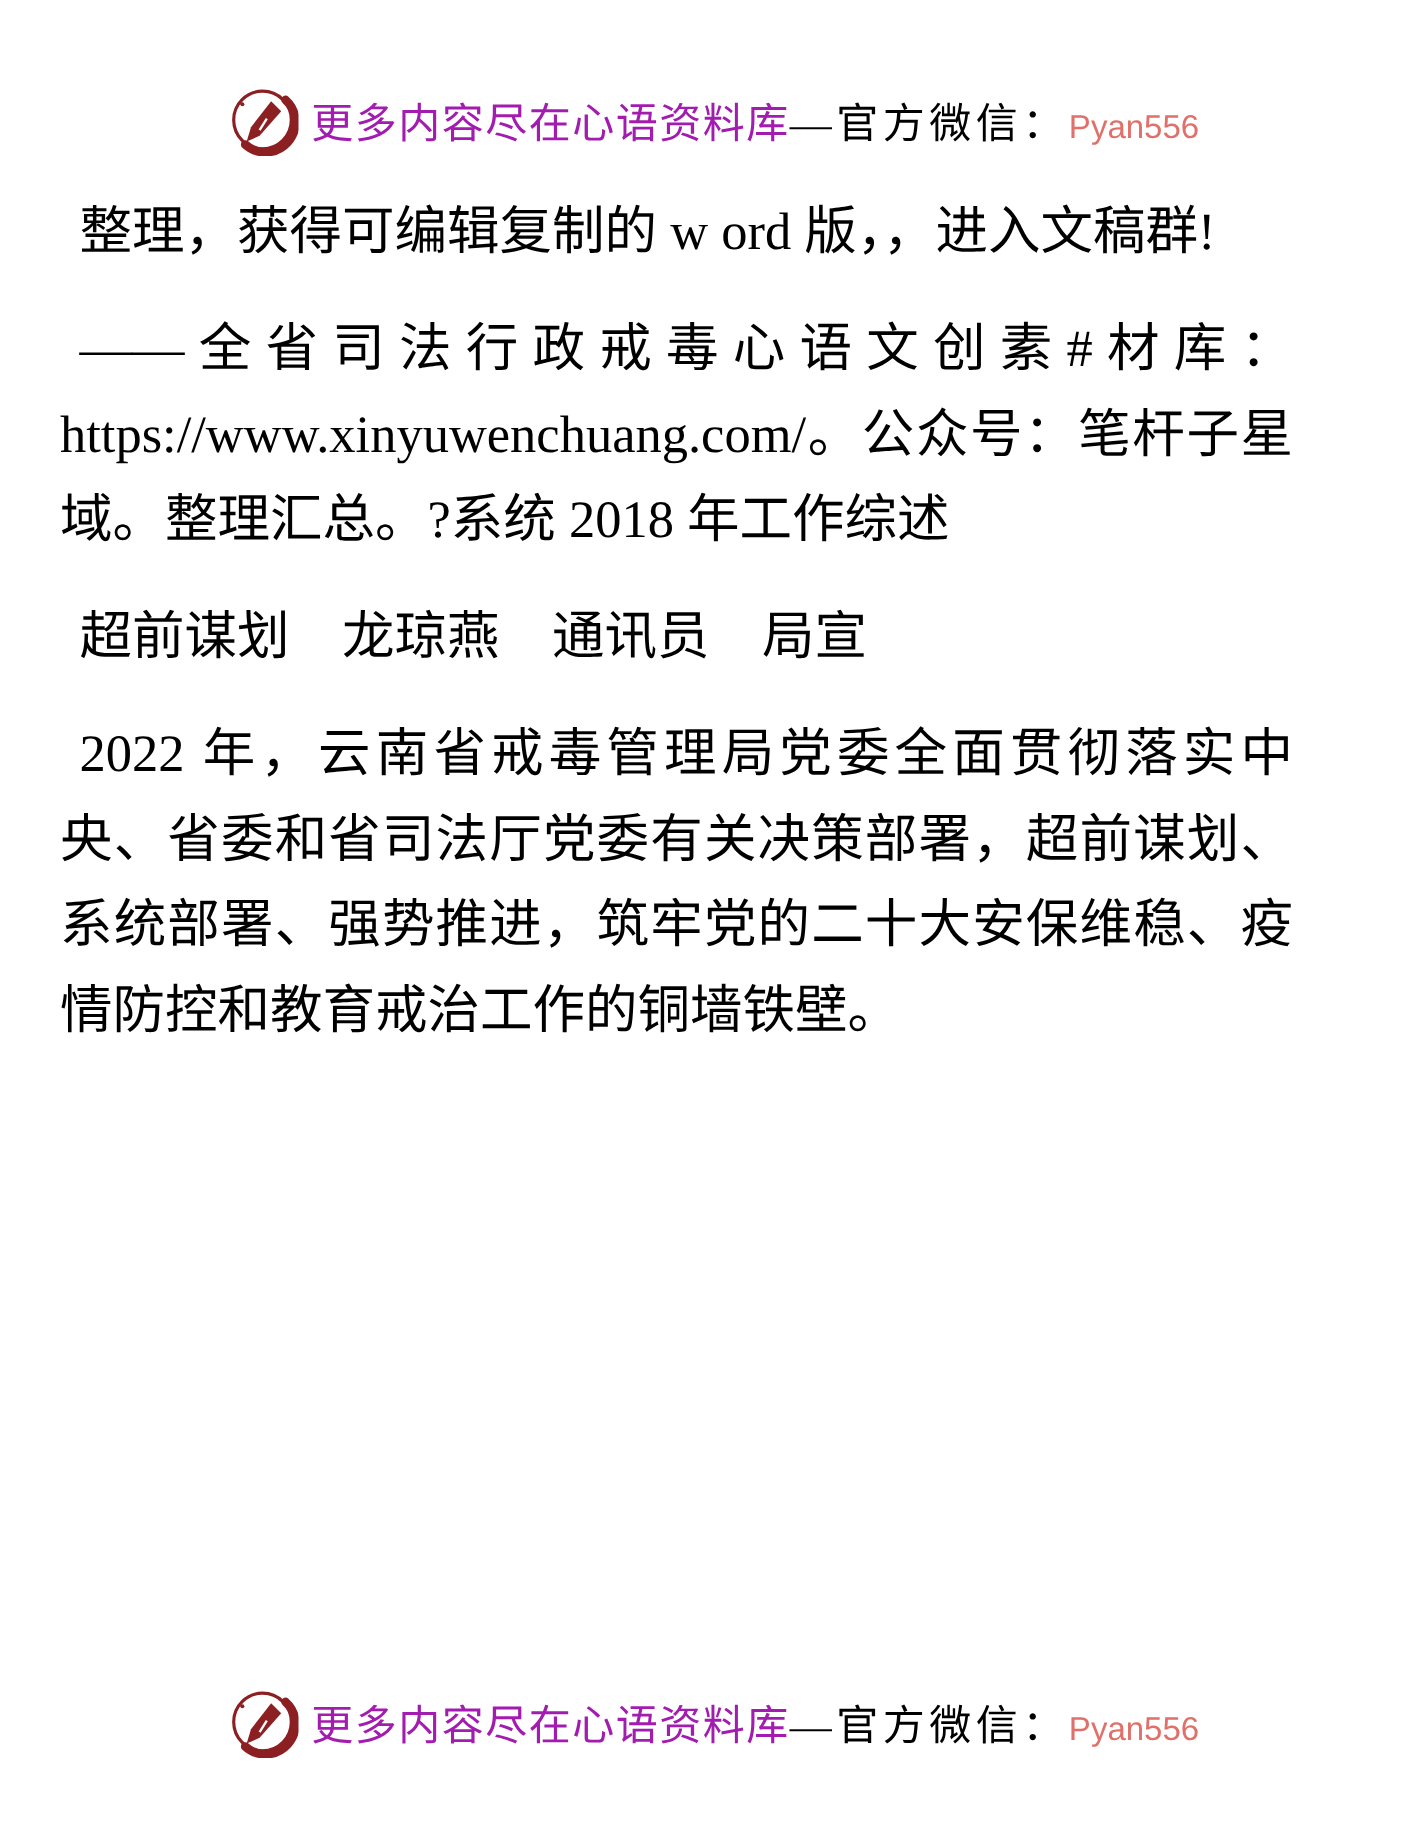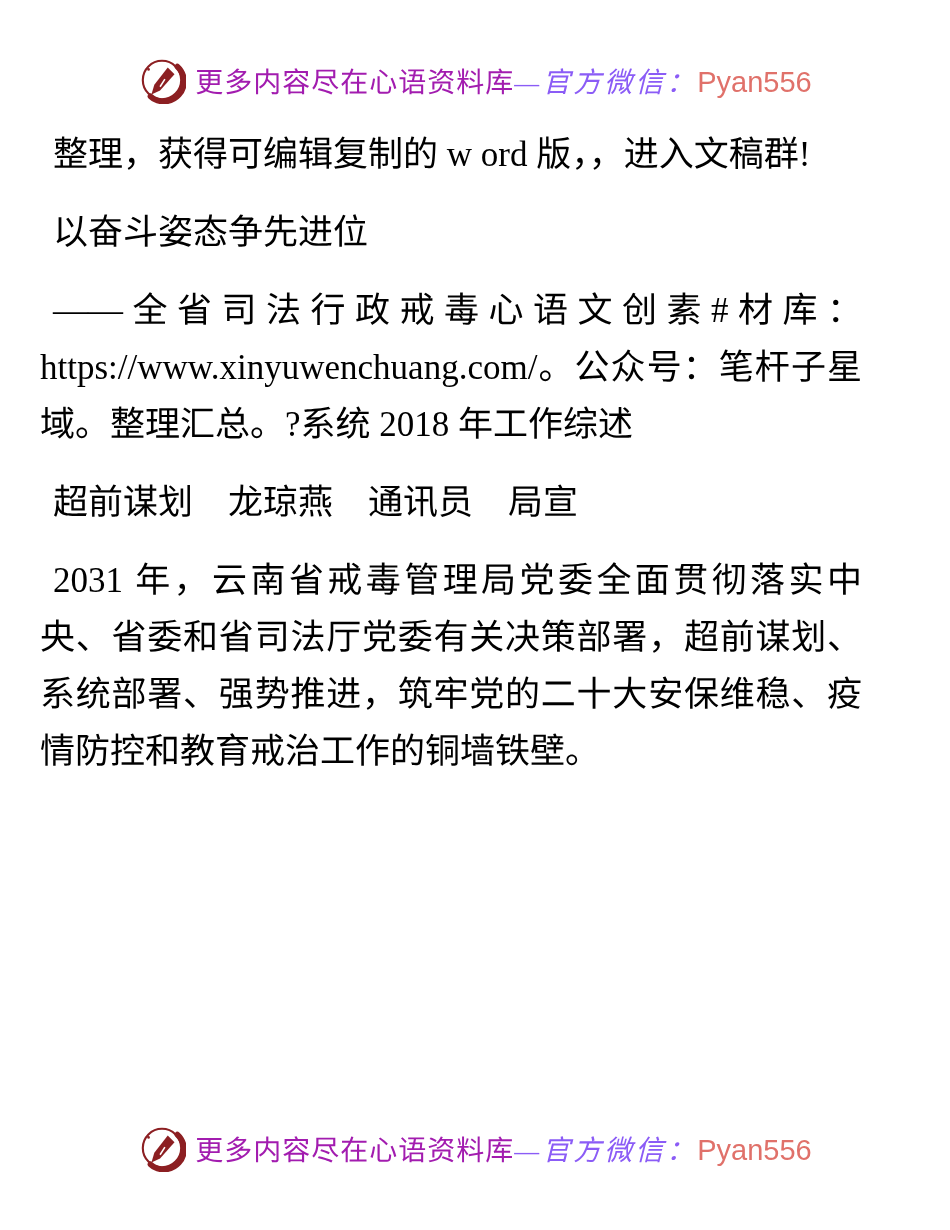--- a/index.html
+++ b/index.html
@@ -28,25 +28,25 @@
   }
   .brand-bar.top { padding-top: 56px; }
   .brand-bar.bottom { padding-bottom: 58px; }
   .logo { display: inline-flex; width: 48px; height: 48px; }
   .brand-text {
     font-size: 28px;
     letter-spacing: 1px;
     white-space: nowrap;
   }
   .tagline { color: #a21caf; }
-  .wechat-label { color: #8b5cf6; font-style: italic; letter-spacing: 3px; }
+  .wechat-label { color: #000000; letter-spacing: 3px; }
   .wechat-id {
     color: #e0716a;
     font-family: "Liberation Sans", "DejaVu Sans", sans-serif;
-    font-size: 29px;
+    font-size: 22px;
     letter-spacing: 0;
   }
   .doc {
     flex: 1 1 auto;
     overflow: hidden;
     padding: 22px 88px 0 40px;
     font-size: 35px;
     line-height: 57px;
     text-align: justify;
     text-align-last: left;
@@ -71,24 +71,23 @@
         <circle cx="11" cy="14" r="1.4" fill="#8c1f22"></circle>
       </svg>
     </span>
     <span class="brand-text">
       <span class="tagline">更多内容尽在心语资料库</span><span class="wechat-label">—官方微信：</span><span class="wechat-id">Pyan556</span>
     </span>
   </header>
 
   <main class="doc">
     <p>整理，获得可编辑复制的 w ord 版，，进入文稿群!</p>
-    <p>以奋斗姿态争先进位</p>
     <p>——全省司法行政戒毒心语文创素#材库：https://www.xinyuwenchuang.com/。公众号：笔杆子星域。整理汇总。?系统 2018 年工作综述</p>
     <p>超前谋划　龙琼燕　通讯员　局宣</p>
-    <p>2031 年，云南省戒毒管理局党委全面贯彻落实中央、省委和省司法厅党委有关决策部署，超前谋划、系统部署、强势推进，筑牢党的二十大安保维稳、疫情防控和教育戒治工作的铜墙铁壁。</p>
+    <p>2022 年，云南省戒毒管理局党委全面贯彻落实中央、省委和省司法厅党委有关决策部署，超前谋划、系统部署、强势推进，筑牢党的二十大安保维稳、疫情防控和教育戒治工作的铜墙铁壁。</p>
   </main>
 
   <footer class="brand-bar bottom">
     <span class="logo">
       <svg viewBox="0 0 50 50" width="48" height="48" aria-hidden="true">
         <circle cx="25" cy="25" r="20" fill="none" stroke="#8c1f22" stroke-width="2.2"></circle>
         <path d="M41 11 A 20.5 20.5 0 0 1 13 42" fill="none" stroke="#8c1f22" stroke-width="6" stroke-linecap="round"></path>
         <path d="M31 12 L38 19 L23 36 L14 40 L17 30 Z" fill="#8c1f22"></path>
         <line x1="23" y1="32" x2="28" y2="24" stroke="#ffffff" stroke-width="1.6"></line>
         <circle cx="11" cy="14" r="1.4" fill="#8c1f22"></circle>

